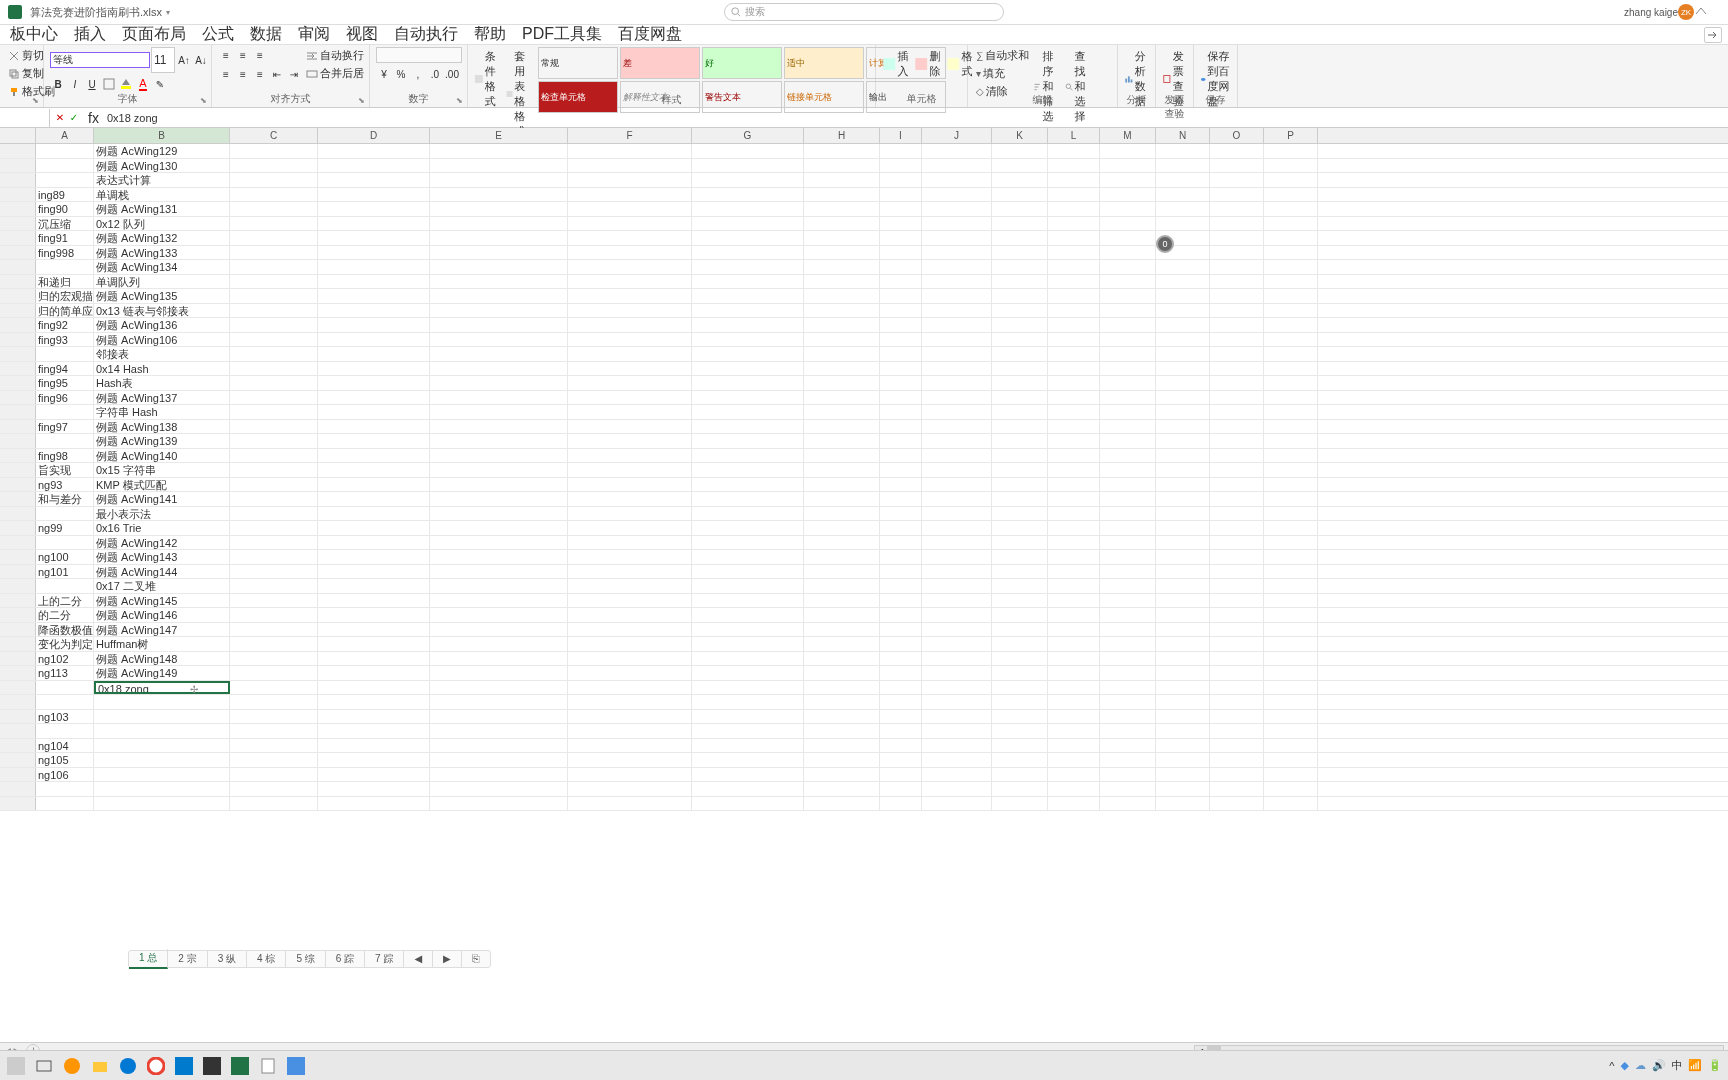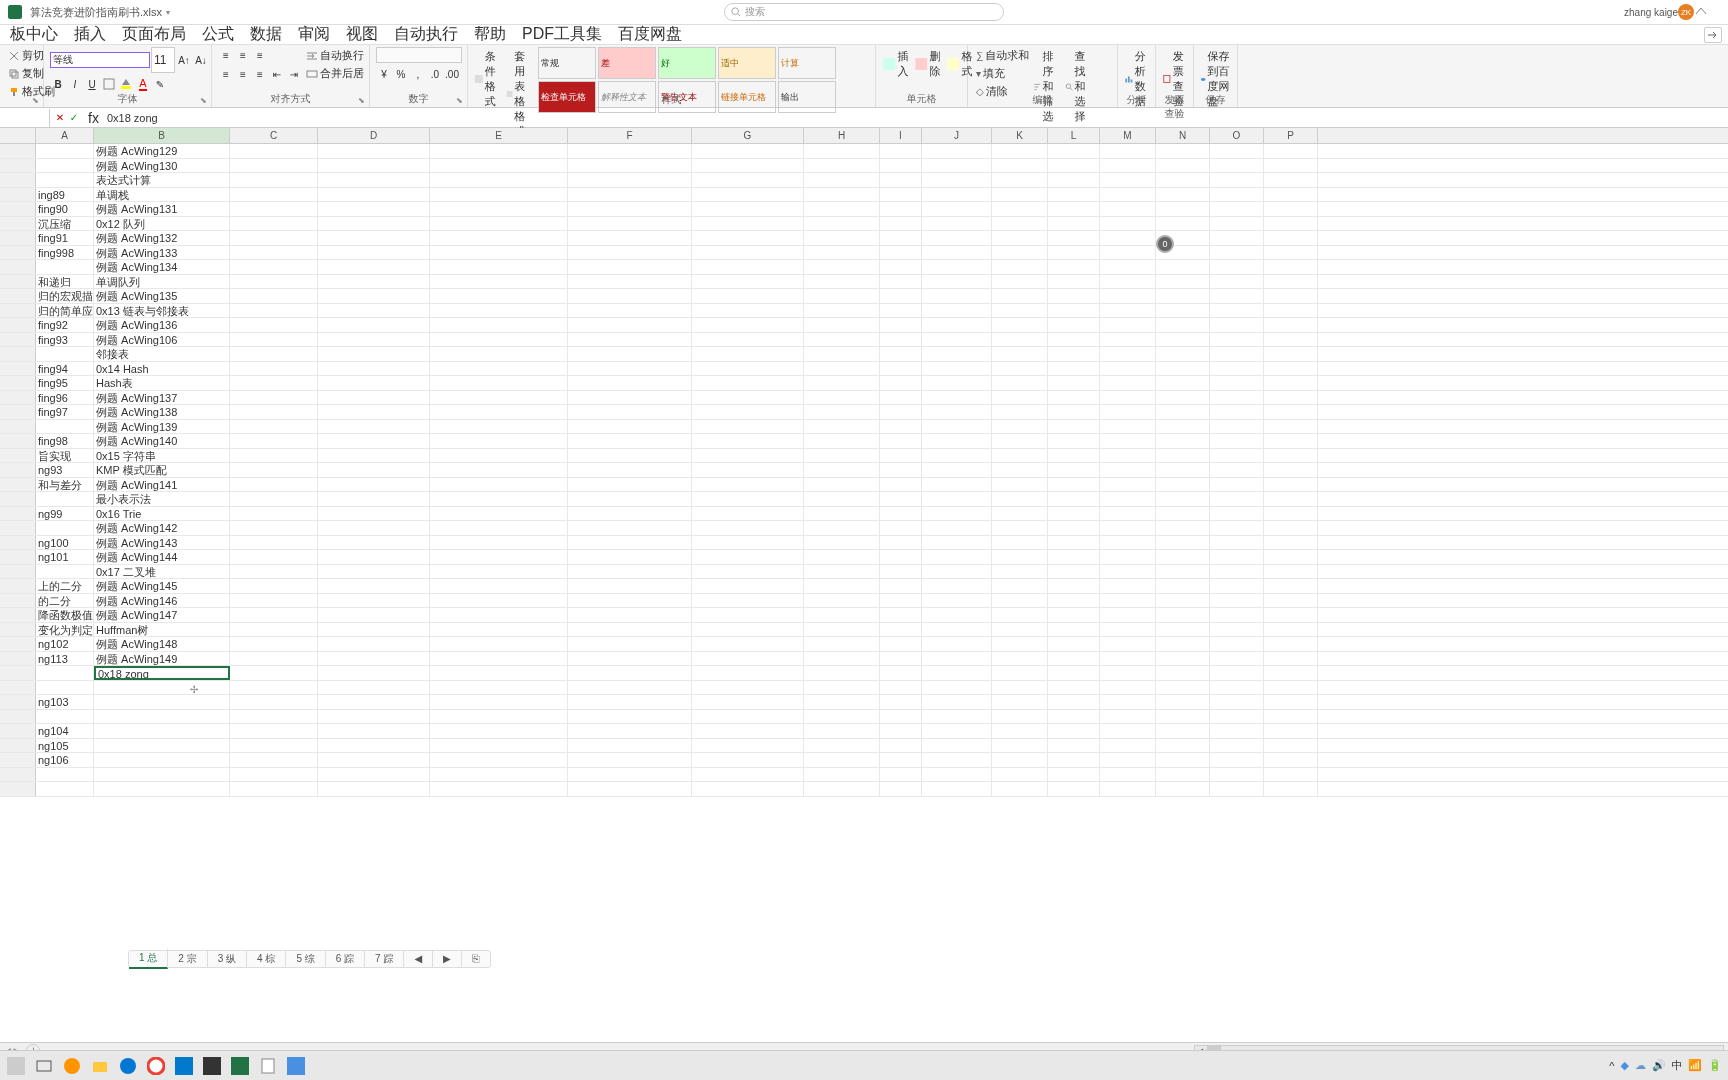--- a/index.html
+++ b/index.html
@@ -23,21 +23,21 @@
 .rg-col{display:flex;flex-direction:column;gap:1px}
 .rg-item{display:flex;align-items:center;gap:2px;font-size:10px;color:#666;padding:1px 2px;white-space:nowrap}
 .rg-item svg,.rg-item .ico{width:12px;height:12px}
 .font-select{width:100px;height:16px;border:1px solid #8b5cf6;font-size:10px;padding:0 2px;background:#fff}
 .size-select{width:24px;height:16px;border:1px solid #ccc;font-size:12px;padding:12px 2px;background:#fff}
 .btn-row{display:flex;gap:1px;align-items:center}
 .ico-btn{width:16px;height:16px;display:flex;align-items:center;justify-content:center;font-size:10px}
 .big-btn{width:30px;display:flex;flex-direction:row;align-items:center;gap:1px;font-size:9px;color:#666;padding-top:2px}
 .big-btn svg{width:22px;height:22px}
 .style-gallery{display:flex;gap:2px}
-.style-item{width:58px;height:32px;border:1px solid #ccc;font-size:9px;padding:7px 2px;display:flex;flex-direction:column;justify-content:center}
+.style-item{width:80px;height:32px;border:1px solid #ccc;font-size:9px;padding:7px 2px;display:flex;flex-direction:column;justify-content:center}
 .style-item.dark{background:#b91c1c;color:#fff}
 .dialog-launcher{position:absolute;right:1px;bottom:1px;width:10px;height:10px;font-size:8px;color:#888}
 .formula-bar{height:20px;background:#fff;border-bottom:1px solid #ccc;display:flex;align-items:center}
 .name-box{width:50px;height:18px;border-right:1px solid #ccc;padding:0 4px;font-size:10px;display:flex;align-items:center}
 .fb-btns{display:flex;gap:2px;padding:0 4px}
 .fb-btns span{width:12px;font-size:10px;color:#666;text-align:center}
 .fb-fx{font-size:14px;padding:0 4px}
 .fb-input{flex:1;padding:0 4px;font-size:11px}
 .grid-wrap{position:relative;height:calc(1080px - 25px - 20px - 63px - 20px - 17px - 21px);background:#fff;overflow:hidden}
 .col-headers{display:flex;height:16px;border-bottom:1px solid #ccc;position:sticky;top:0;background:#f0f0f0}
@@ -712,20 +712,39 @@
         <div class="cell col-L"></div>
         <div class="cell col-M"></div>
         <div class="cell col-N"></div>
         <div class="cell col-O"></div>
         <div class="cell col-P"></div>
       </div>
       <div class="row">
         <div class="row-h"></div>
         <div class="cell col-A">fing96</div>
         <div class="cell col-B">例题 AcWing137</div>
+        <div class="cell col-C"></div>
+        <div class="cell col-D"></div>
+        <div class="cell col-E"></div>
+        <div class="cell col-F"></div>
+        <div class="cell col-G"></div>
+        <div class="cell col-H"></div>
+        <div class="cell col-I"></div>
+        <div class="cell col-J"></div>
+        <div class="cell col-K"></div>
+        <div class="cell col-L"></div>
+        <div class="cell col-M"></div>
+        <div class="cell col-N"></div>
+        <div class="cell col-O"></div>
+        <div class="cell col-P"></div>
+      </div>
+      <div class="row">
+        <div class="row-h"></div>
+        <div class="cell col-A"></div>
+        <div class="cell col-B">字符串 Hash</div>
         <div class="cell col-C"></div>
         <div class="cell col-D"></div>
         <div class="cell col-E"></div>
         <div class="cell col-F"></div>
         <div class="cell col-G"></div>
         <div class="cell col-H"></div>
         <div class="cell col-I"></div>
         <div class="cell col-J"></div>
         <div class="cell col-K"></div>
         <div class="cell col-L"></div>

